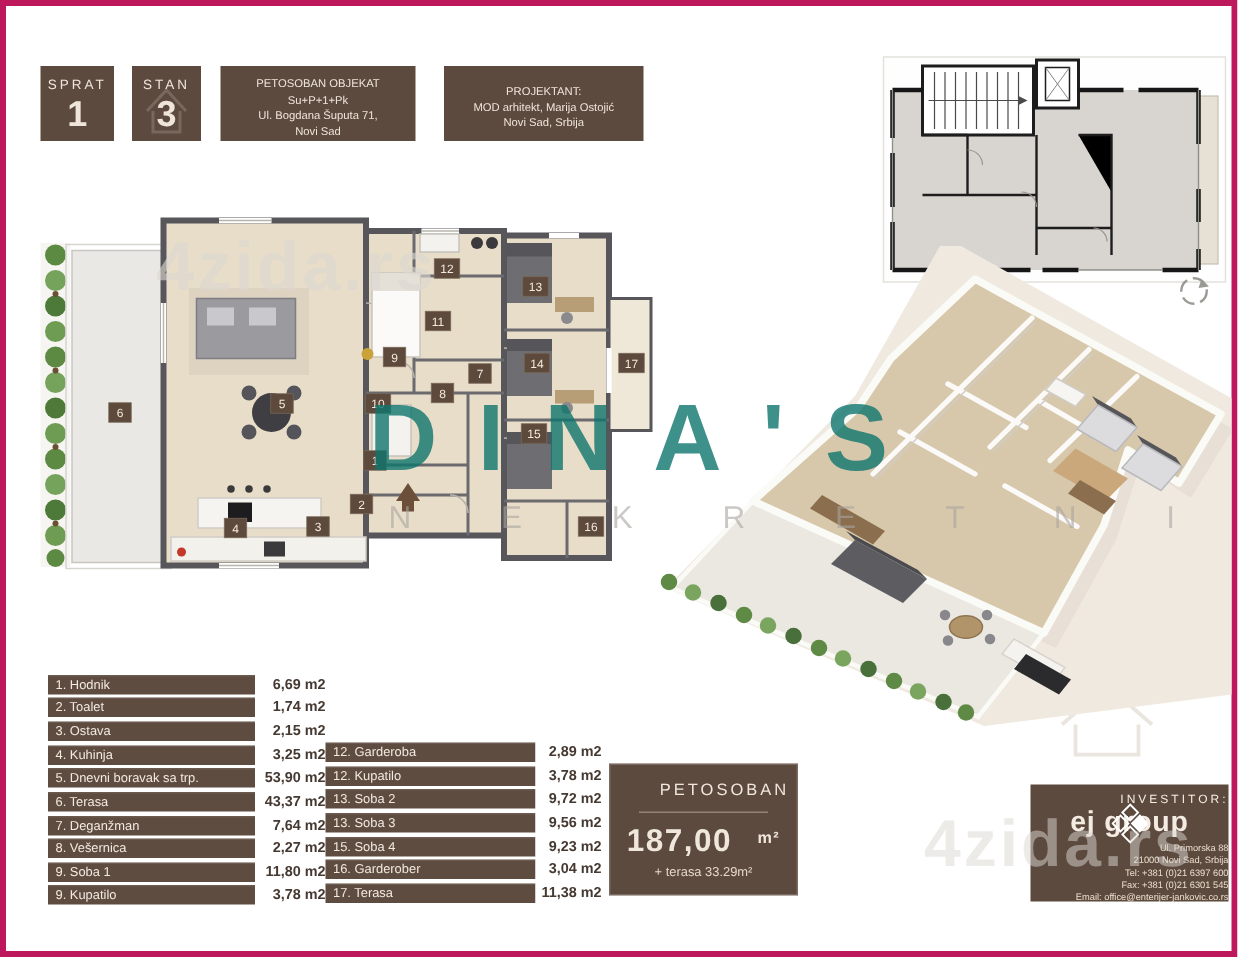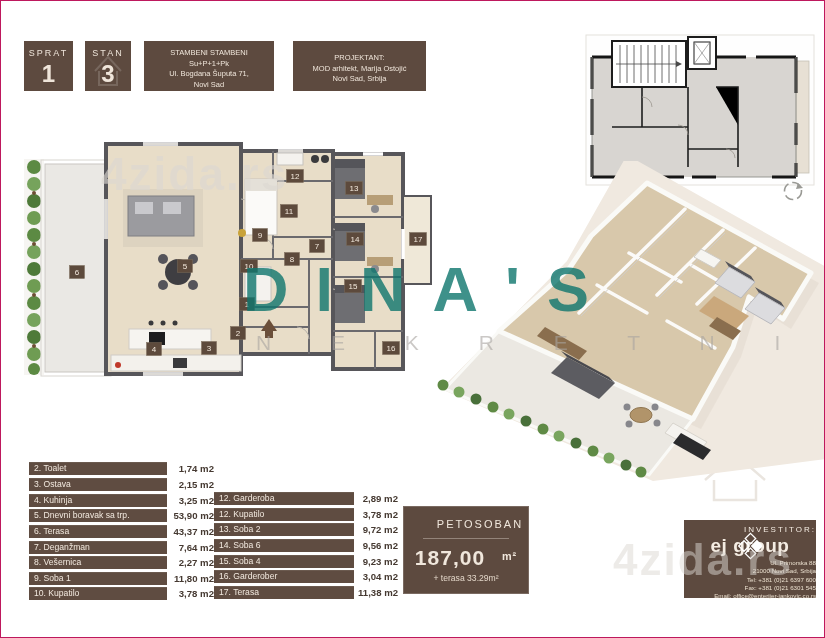--- a/index.html
+++ b/index.html
@@ -1,17 +1,17 @@
 <!DOCTYPE html>
 <html><head>
 <meta charset="utf-8">
 <style>
   html,body{margin:0;padding:0;background:#fff;}
   #canvas{position:relative;width:825px;height:638px;background:#ffffff;
-          font-family:"Liberation Sans",sans-serif;overflow:hidden;border:1px solid #be185d;box-sizing:border-box;}
+          font-family:"Liberation Sans",sans-serif;overflow:hidden;border:4px solid #be185d;box-sizing:border-box;}
   
   .bbox{position:absolute;background:#5d4a3f;color:#efe5da;text-align:center;box-sizing:border-box;}
   .bbox .cap{font-size:9px;letter-spacing:2px;margin-top:7px;}
   .bbox .big{font-size:24px;font-weight:bold;margin-top:2px;}
   .bbox .ln{font-size:7.5px;line-height:10.5px;}
   .bbox.info{padding-top:7px;}
   
   .lg-row{position:absolute;display:flex;align-items:stretch;height:13px;}
   .lg-label{background:#5f4c41;color:#f2e9df;font-size:8.6px;line-height:13px;padding-left:5px;
             box-shadow:inset 0 1px 0 rgba(255,255,255,.08);white-space:nowrap;overflow:hidden;}
@@ -52,21 +52,21 @@
     <div class="big">1</div>
   </div>
   <div class="bbox" style="left:84px;top:40px;width:46px;height:50px;">
     <svg width="46" height="50" style="left:0;top:0;">
       <path d="M10,30 L23,16 L36,30 M14,30 V44 H32 V30" fill="none" stroke="rgba(255,255,255,.16)" stroke-width="2"></path>
     </svg>
     <div class="cap">STAN</div>
     <div class="big">3</div>
   </div>
   <div class="bbox info" style="left:143px;top:40px;width:130px;height:50px;">
-    <div class="ln">STAMBENI STAMBENI</div>
+    <div class="ln">PETOSOBAN OBJEKAT</div>
     <div class="ln">Su+P+1+Pk</div>
     <div class="ln">Ul. Bogdana Šuputa 71,</div>
     <div class="ln">Novi Sad</div>
   </div>
   <div class="bbox info" style="left:292px;top:40px;width:133px;height:50px;padding-top:12px;">
     <div class="ln">PROJEKTANT:</div>
     <div class="ln">MOD arhitekt, Marija Ostojić</div>
     <div class="ln">Novi Sad, Srbija</div>
   </div>
 
@@ -385,20 +385,24 @@
 
   <svg style="left:698px;top:443px;" width="72" height="62">
     <path d="M6,36 L36,10 L66,36 M15,36 V56 H57 V36" fill="none" stroke="#eae5df" stroke-width="2.5"></path>
   </svg>
 
   <div class="wm" id="wm-top">4zida.rs</div>
   <div class="wm" id="wm-dinas">DINA'S</div>
   <div class="wm" id="wm-nekret">N E K R E T N I N E</div>
   <div class="wm" id="wm-bottom">4zida.rs</div>
 
+  <div class="lg-row" style="left:28px;top:446px;">
+      <div class="lg-label" style="width:133px;">1. Hodnik</div>
+      <div class="lg-val" style="width:47px;">6,69 m2</div>
+    </div>
   <div class="lg-row" style="left:28px;top:461px;justify-content:space-between;">
       <div class="lg-label" style="width:133px;">2. Toalet</div>
       <div class="lg-val" style="width:47px;">1,74 m2</div>
     </div>
   <div class="lg-row" style="left:28px;top:477px;">
       <div class="lg-label" style="width:133px;">3. Ostava</div>
       <div class="lg-val" style="width:47px;">2,15 m2</div>
     </div>
   <div class="lg-row" style="left:28px;top:493px;">
       <div class="lg-label" style="width:133px;">4. Kuhinja</div>
@@ -418,38 +422,38 @@
     </div>
   <div class="lg-row" style="left:28px;top:555px;">
       <div class="lg-label" style="width:133px;">8. Vešernica</div>
       <div class="lg-val" style="width:47px;">2,27 m2</div>
     </div>
   <div class="lg-row" style="left:28px;top:571px;">
       <div class="lg-label" style="width:133px;">9. Soba 1</div>
       <div class="lg-val" style="width:47px;">11,80 m2</div>
     </div>
   <div class="lg-row" style="left:28px;top:586px;">
-      <div class="lg-label" style="width:133px;">10. Kupatilo</div>
+      <div class="lg-label" style="width:133px;">9. Kupatilo</div>
       <div class="lg-val" style="width:47px;">3,78 m2</div>
     </div>
 
   <div class="lg-row" style="left:213px;top:491px;">
       <div class="lg-label" style="width:135px;">12. Garderoba</div>
       <div class="lg-val" style="width:44px;">2,89 m2</div>
     </div>
   <div class="lg-row" style="left:213px;top:507px;">
       <div class="lg-label" style="width:135px;">12. Kupatilo</div>
       <div class="lg-val" style="width:44px;">3,78 m2</div>
     </div>
   <div class="lg-row" style="left:213px;top:522px;">
       <div class="lg-label" style="width:135px;">13. Soba 2</div>
       <div class="lg-val" style="width:44px;">9,72 m2</div>
     </div>
   <div class="lg-row" style="left:213px;top:538px;">
-      <div class="lg-label" style="width:135px;">14. Soba 6</div>
+      <div class="lg-label" style="width:135px;">13. Soba 3</div>
       <div class="lg-val" style="width:44px;">9,56 m2</div>
     </div>
   <div class="lg-row" style="left:213px;top:554px;">
       <div class="lg-label" style="width:135px;">15. Soba 4</div>
       <div class="lg-val" style="width:44px;">9,23 m2</div>
     </div>
   <div class="lg-row" style="left:213px;top:569px;">
       <div class="lg-label" style="width:135px;">16. Garderober</div>
       <div class="lg-val" style="width:44px;">3,04 m2</div>
     </div>

